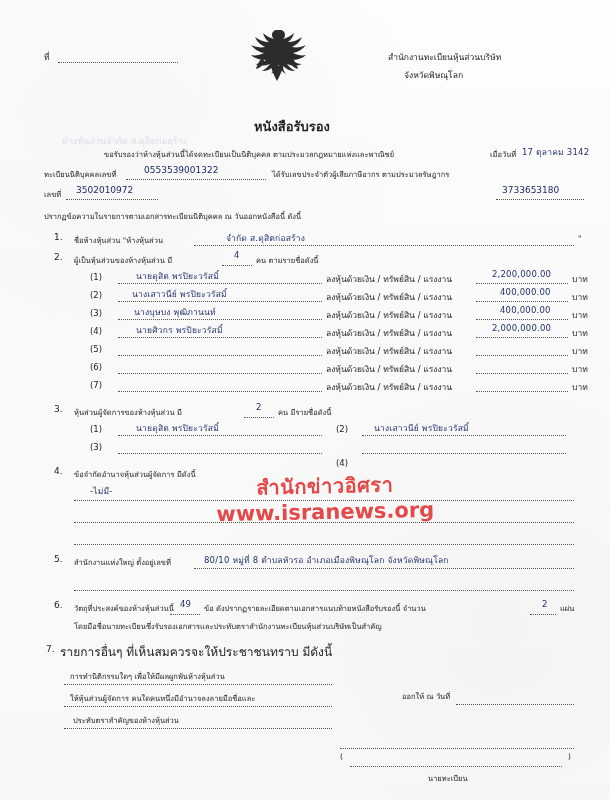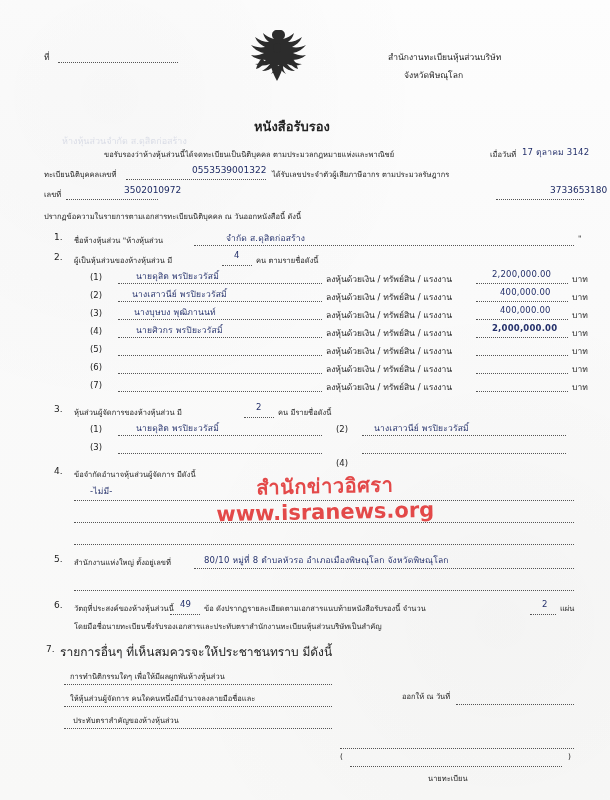--- a/index.html
+++ b/index.html
@@ -27,21 +27,21 @@
   .sm{font-size:8.5px;}
   .xs{font-size:7.5px;}
   .md{font-size:12px;}
   .lg{font-size:13px;font-weight:bold;}
   .hand{
     font-family:"DejaVu Sans", sans-serif;
     color:#24306b;
     font-size:8.5px;
     letter-spacing:0.2px;
   }
-  .handb{color:#1d2a63;font-size:9px;margin-left:48px;}
+  .handb{color:#1d2a63;font-size:9px;}
   .dots{
     border-bottom:1px dotted #555;
     height:0;
     position:absolute;
   }
   
   .emblem{
     position:absolute;left:196px;top:6px;width:74px;height:62px;
   }
   .emblem svg{display:block;}
@@ -141,21 +141,21 @@
     <div class="dots" style="left:74px;top:297px;width:204px;"></div>
     <div class="t tbl-txt" style="left:282px;top:286px;">ลงหุ้นด้วยเงิน / ทรัพย์สิน / แรงงาน</div>
     <div class="t hand" style="left:456px;top:283px;">400,000.00</div>
     <div class="dots" style="left:432px;top:297px;width:92px;"></div>
     <div class="t bath" style="left:528px;top:286px;">บาท</div>
 
     <div class="t tbl-txt" style="left:46px;top:304px;">(4)</div>
     <div class="t hand" style="left:92px;top:301px;">นายศิวกร  พรปิยะวรัสมิ์</div>
     <div class="dots" style="left:74px;top:315px;width:204px;"></div>
     <div class="t tbl-txt" style="left:282px;top:304px;">ลงหุ้นด้วยเงิน / ทรัพย์สิน / แรงงาน</div>
-    <div class="t hand" style="left:448px;top:301px;font-weight:bold;">2,000,000.00</div>
+    <div class="t hand" style="left:448px;top:301px;">2,000,000.00</div>
     <div class="dots" style="left:432px;top:315px;width:92px;"></div>
     <div class="t bath" style="left:528px;top:304px;">บาท</div>
 
     <div class="t tbl-txt" style="left:46px;top:322px;">(5)</div>
     <div class="dots" style="left:74px;top:333px;width:204px;"></div>
     <div class="t tbl-txt" style="left:282px;top:322px;">ลงหุ้นด้วยเงิน / ทรัพย์สิน / แรงงาน</div>
     <div class="dots" style="left:432px;top:333px;width:92px;"></div>
     <div class="t bath" style="left:528px;top:322px;">บาท</div>
 
     <div class="t tbl-txt" style="left:46px;top:340px;">(6)</div>

